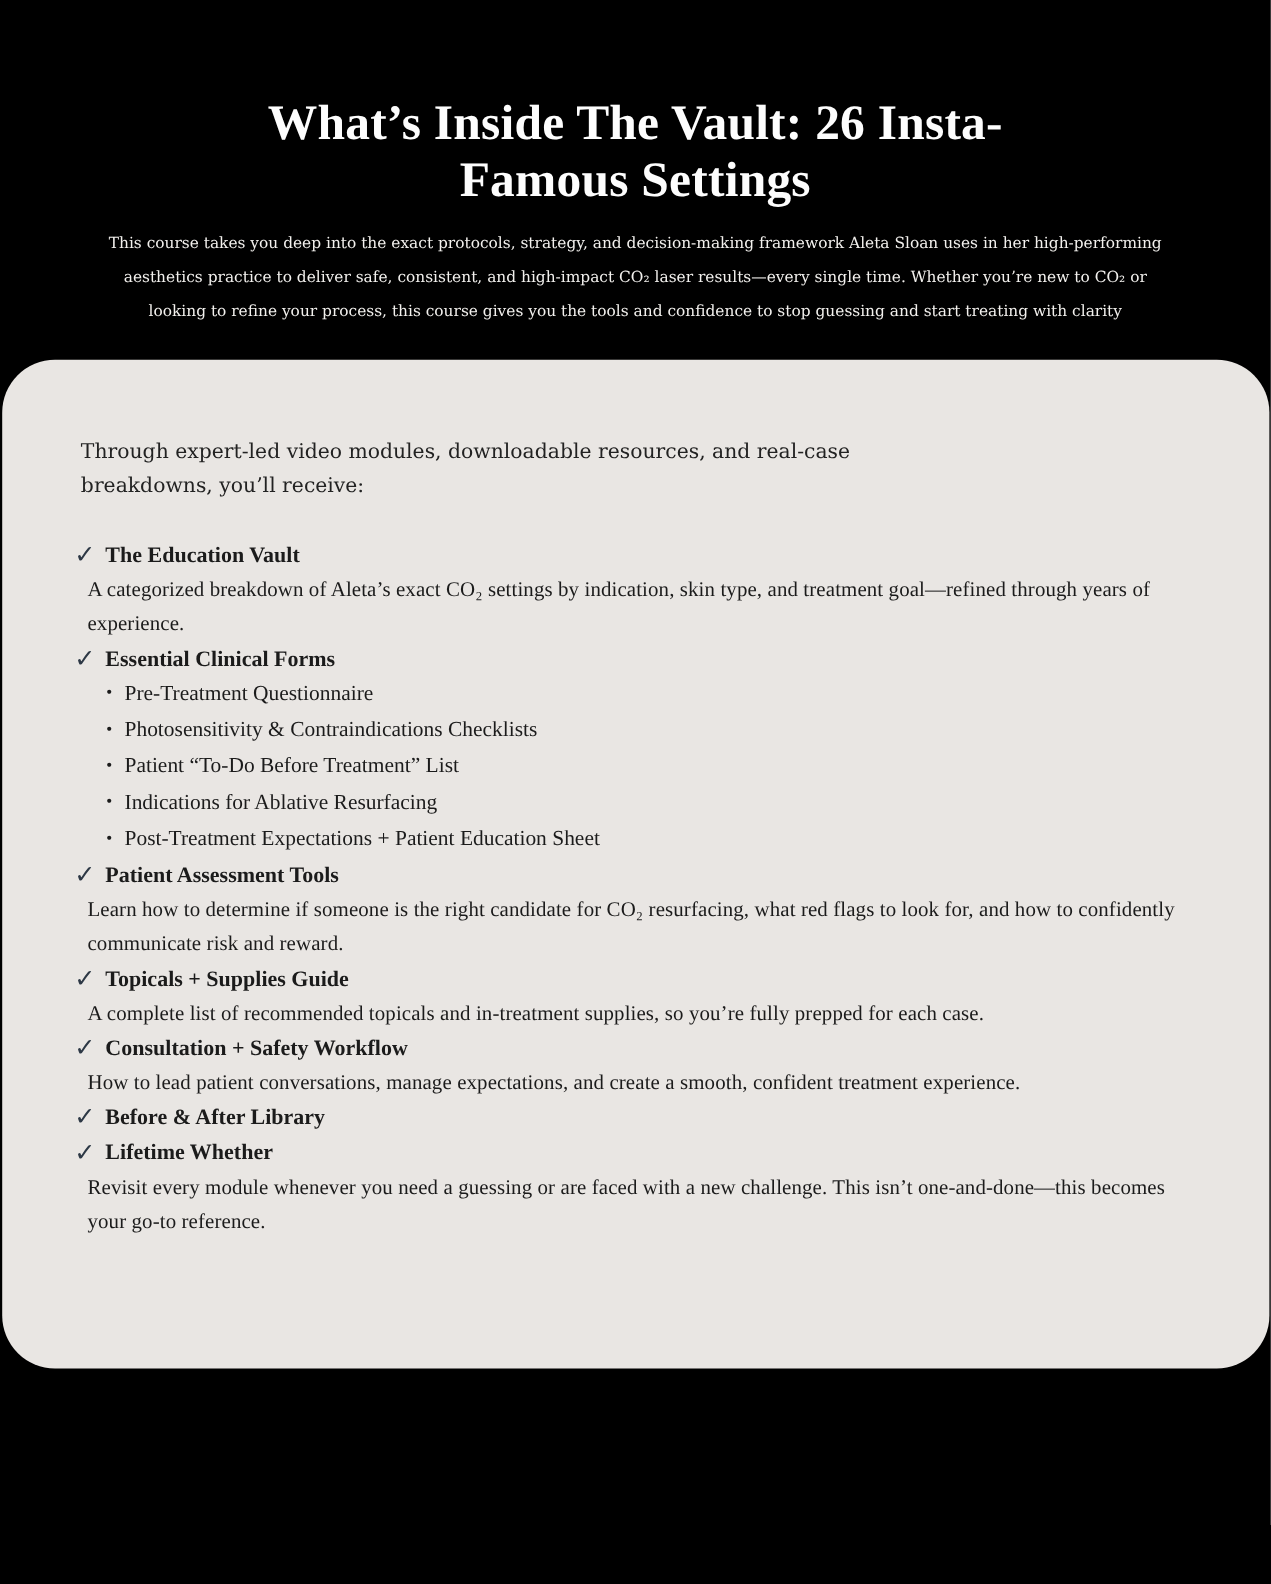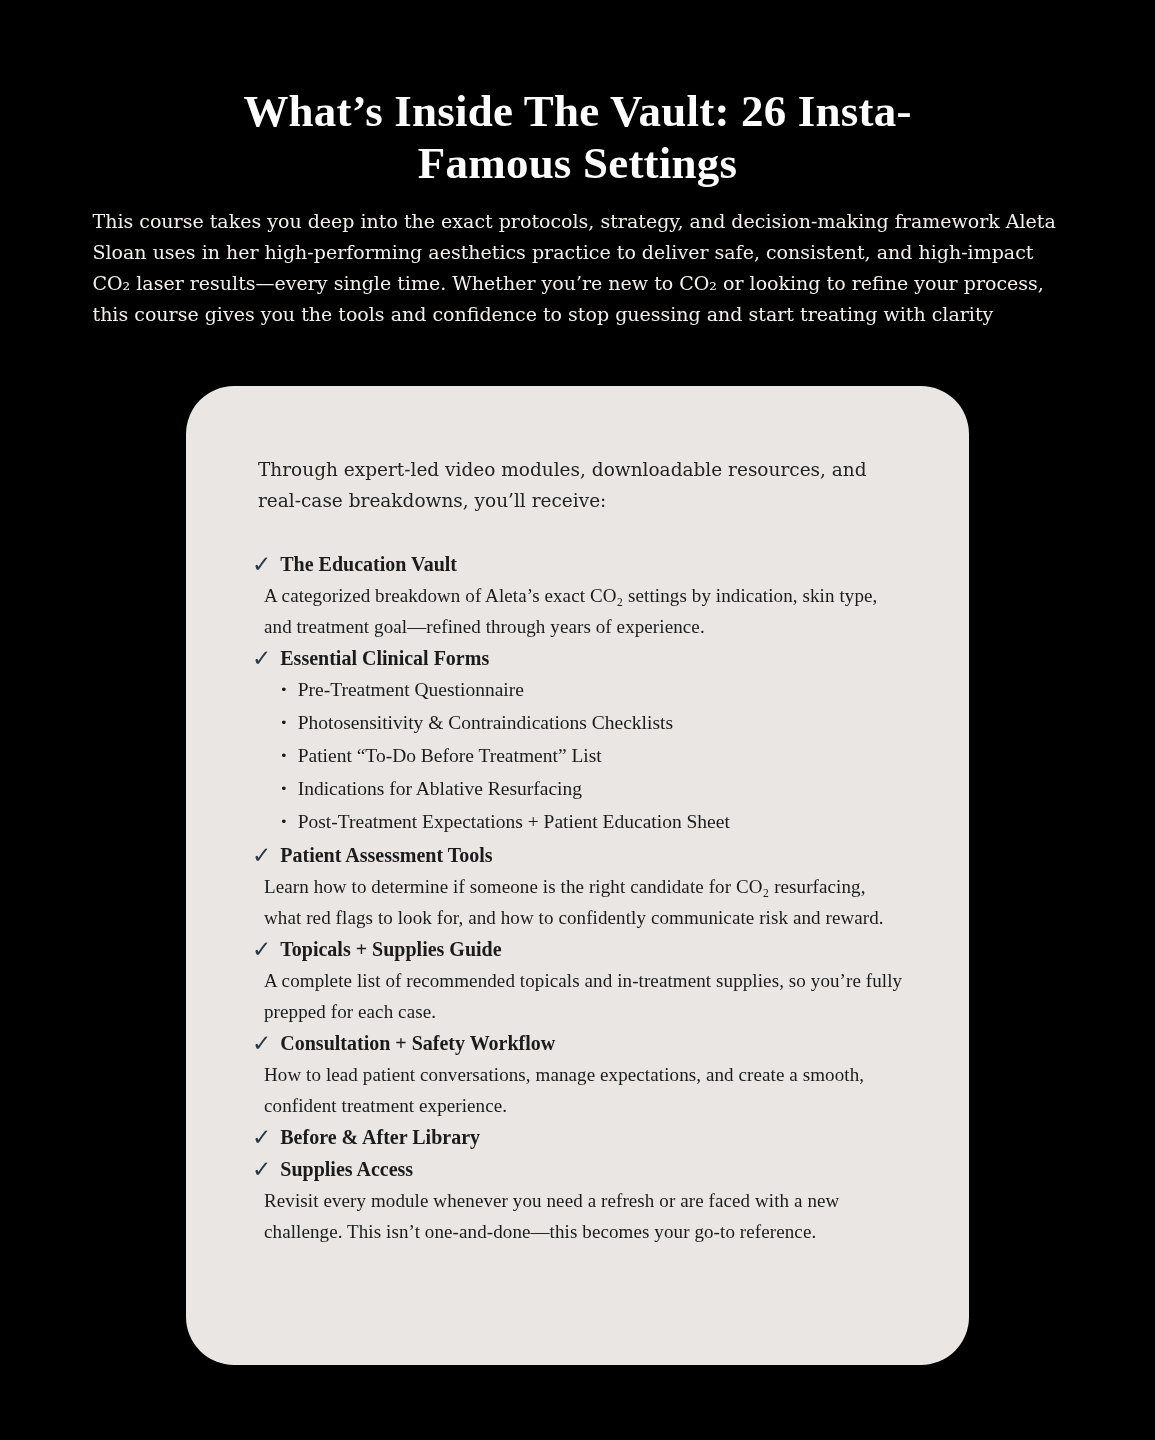--- a/index.html
+++ b/index.html
@@ -18,28 +18,29 @@
     line-height: 1.15;
     text-align: center;
     max-width: 720px;
     margin: 16px auto;
     padding-top: 70px;
     letter-spacing: 0.2px;
   }
   .page-intro {
     color: #f3f1ee;
     font-family: "DejaVu Serif", serif;
-    font-size: 19px;
+    font-size: 14px;
     line-height: 31px;
+    text-align: center;
     max-width: 970px;
     margin: 5px auto 0;
   }
   .course-card {
-    width: 783px;
-    margin: 56px auto 0;
+    width: 1152px;
+    margin: 28px auto 0;
     background: #e9e6e3;
     border-radius: 48px;
     padding: 68px 62px 118px 72px;
     color: #1b1b1b;
   }
   .card-intro {
     font-family: "DejaVu Serif", serif;
     font-size: 18.5px;
     line-height: 31px;
     color: #222;
@@ -162,19 +163,19 @@
     <div class="section">
       <div class="section-heading">
         <span class="check">✓</span>
         <span>Before &amp; After Library</span>
       </div>
     </div>
 
     <div class="section">
       <div class="section-heading">
         <span class="check">✓</span>
-        <span>Supplies Access</span>
+        <span>Lifetime Whether</span>
       </div>
-      <p class="section-body">Revisit every module whenever you need a refresh or are faced with a new challenge. This isn’t one-and-done—this becomes your go-to reference.</p>
+      <p class="section-body">Revisit every module whenever you need a guessing or are faced with a new challenge. This isn’t one-and-done—this becomes your go-to reference.</p>
     </div>
 
   </div>
 </div>
 
 </body></html>

